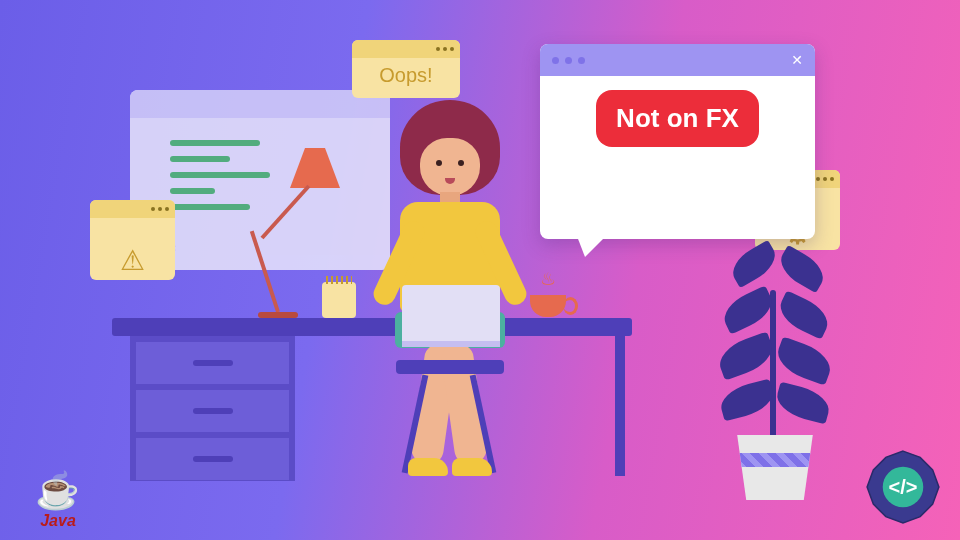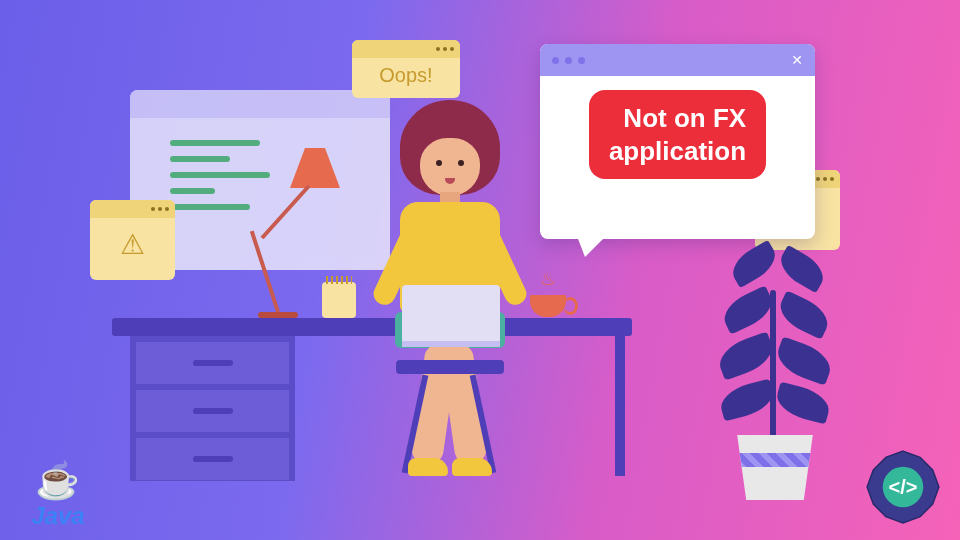--- a/index.html
+++ b/index.html
@@ -46,21 +46,21 @@
     border-radius: 6px;
     overflow: hidden;
   }
   .small-window-header {
     height: 18px;
     background: #f0d47a;
     display: flex; align-items: center; justify-content: flex-end;
     padding-right: 6px;
   }
   .win-dot { width: 4px; height: 4px; border-radius: 50%; background: #8a7220; margin-left: 3px; }
-  .win-body { padding: 10px 0; display: flex; align-items: center; justify-content: center; font-size: 28px; text-align: center; }
+  .win-body { padding: 26px 0; display: flex; align-items: center; justify-content: center; font-size: 28px; text-align: center; }
   .win-warn { left: 90px; top: 200px; width: 85px; height: 80px; }
   .win-oops { left: 352px; top: 40px; width: 108px; height: 58px; }
   .win-oops .win-body { font-size: 20px; color: #c79b2e; font-weight: 500; padding-top: 6px; }
   .win-gear { left: 755px; top: 170px; width: 85px; height: 80px; }
 
   
   .speech-window {
     position: absolute;
     left: 540px; top: 44px;
     width: 275px; height: 195px;
@@ -238,21 +238,21 @@
     content: ""; position: absolute; top: -6px; left: 4px; right: 4px; height: 8px;
     background: repeating-linear-gradient(90deg, #c79b2e 0, #c79b2e 2px, transparent 2px, transparent 5px);
   }
 
   
   .java-logo {
     position: absolute; left: 18px; bottom: 10px;
     width: 80px; text-align: center;
   }
   .java-cup { color: #e8702a; font-size: 36px; }
-  .java-text { color: #3b82f6; font-size: 24px; font-weight: bold; font-style: italic; }
+  .java-text { color: #b91c1c; font-size: 16px; font-weight: bold; font-style: italic; }
 
   .delft {
     position: absolute; right: 18px; bottom: 14px;
     display: flex; align-items: center; gap: 10px;
   }
   .delft-badge {
     width: 78px; height: 78px;
     display: flex; align-items: center; justify-content: center;
     position: relative;
   }
@@ -305,21 +305,20 @@
 <div class="speech-window">
   <div class="speech-header">
     <span class="sh-dot"></span>
       <span class="sh-dot"></span>
       <span class="sh-dot"></span>
     <span class="sh-close">✕</span>
   </div>
   <div class="speech-body">
     <div class="error-badge">
       <div>Not on FX</div>
-      <div>application</div>
     </div>
   </div>
   <div class="speech-tail"></div>
 </div>
 
 <div class="desk-top"></div>
 <div class="desk-leg-r"></div>
 <div class="drawers">
   <div class="drawer"></div>
   <div class="drawer"></div>

